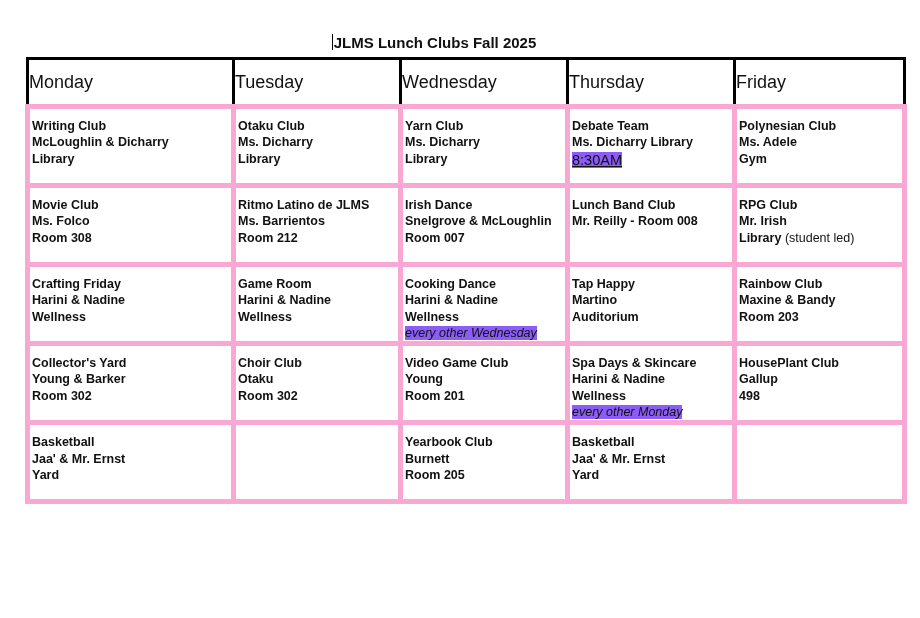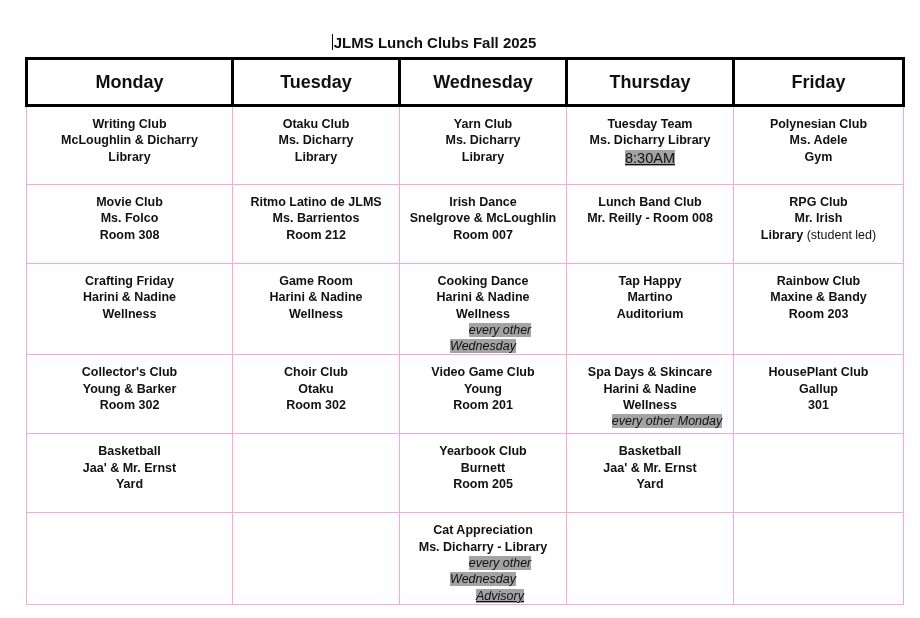--- a/index.html
+++ b/index.html
@@ -2,27 +2,27 @@
 <html><head>
   <meta charset="utf-8">
   <style>
     html, body { margin: 0; padding: 0; background: #ffffff; }
     body { width: 920px; height: 618px; position: relative; overflow: hidden;
       font-family: "Liberation Sans", "DejaVu Sans", sans-serif; color: #111; }
     .title { position: absolute; top: 34px; left: 0; width: 868px; text-align: center;
       font-weight: bold; font-size: 15px; letter-spacing: 0; }
     .title .cursor { display: inline-block; width: 1px; height: 16px; background: #000; vertical-align: -2px; margin-right: 1px; }
     table.sched { position: absolute; left: 25px; top: 57px; width: 877px; border-collapse: collapse; table-layout: fixed; }
-    table.sched th { height: 44px; border: 3px solid #000; font-size: 18px; font-weight: bold; text-align: center; vertical-align: middle; padding: 0; }
-    table.sched td { border: 1px solid #f9a8d4; text-align: center; vertical-align: top; padding: 9px 2px 0 2px;
+    table.sched th { height: 44px; border: 3px solid #000; font-size: 18px; font-weight: normal; text-align: left; vertical-align: middle; padding: 0; }
+    table.sched td { border: 5px solid #f9a8d4; vertical-align: top; padding: 9px 2px 0 2px;
       font-size: 12.5px; font-weight: bold; line-height: 16.3px; }
     table.sched tbody tr { height: 79px; }
     .line { display: block; }
-    .note { font-weight: normal; font-style: italic; margin-left: 34px; }
-    .hl { background: #a3a3a3; }
+    .note { font-weight: normal; font-style: italic; }
+    .hl { background: #8b5cf6; }
     .ul { text-decoration: underline; }
     .big { font-size: 14.5px; font-weight: normal; line-height: 19px; }
     .ital { font-weight: normal; }
   </style>
 </head>
 <body>
 
 <div class="title"><span class="cursor"></span><span>JLMS Lunch Clubs Fall 2025</span></div>
 
 <table class="sched">
@@ -54,21 +54,21 @@
           <span class="line">Otaku Club</span>
           <span class="line">Ms. Dicharry</span>
           <span class="line">Library</span>
         </td>
       <td>
           <span class="line">Yarn Club</span>
           <span class="line">Ms. Dicharry</span>
           <span class="line">Library</span>
         </td>
       <td>
-          <span class="line">Tuesday Team</span>
+          <span class="line">Debate Team</span>
           <span class="line">Ms. Dicharry  Library</span>
           <span class="line big"><span class="hl ul">8:30AM</span></span>
         </td>
       <td>
           <span class="line">Polynesian Club</span>
           <span class="line">Ms. Adele</span>
           <span class="line">Gym</span>
         </td>
     </tr>
 
@@ -123,21 +123,21 @@
         </td>
       <td>
           <span class="line">Rainbow Club</span>
           <span class="line">Maxine &amp; Bandy</span>
           <span class="line">Room 203</span>
         </td>
     </tr>
 
     <tr>
       <td>
-          <span class="line">Collector's Club</span>
+          <span class="line">Collector's Yard</span>
           <span class="line">Young &amp; Barker</span>
           <span class="line">Room 302</span>
         </td>
       <td>
           <span class="line">Choir Club</span>
           <span class="line">Otaku</span>
           <span class="line">Room 302</span>
         </td>
       <td>
           <span class="line">Video Game Club</span>
@@ -146,21 +146,21 @@
         </td>
       <td>
           <span class="line">Spa Days &amp; Skincare</span>
           <span class="line">Harini &amp; Nadine</span>
           <span class="line">Wellness</span>
           <span class="line"><span class="note hl">every other Monday</span></span>
         </td>
       <td>
           <span class="line">HousePlant Club</span>
           <span class="line">Gallup</span>
-          <span class="line">301</span>
+          <span class="line">498</span>
         </td>
     </tr>
 
     <tr>
       <td>
           <span class="line">Basketball</span>
           <span class="line">Jaa' &amp; Mr. Ernst</span>
           <span class="line">Yard</span>
         </td>
       <td></td>
@@ -170,26 +170,14 @@
           <span class="line">Room 205</span>
         </td>
       <td>
           <span class="line">Basketball</span>
           <span class="line">Jaa' &amp; Mr. Ernst</span>
           <span class="line">Yard</span>
         </td>
       <td></td>
     </tr>
 
-    <tr>
-      <td></td>
-      <td></td>
-      <td>
-          <span class="line">Cat Appreciation</span>
-          <span class="line">Ms. Dicharry - Library</span>
-          <span class="line"><span class="note hl">every other Wednesday</span></span>
-          <span class="line"><span class="note hl ul">Advisory</span></span>
-        </td>
-      <td></td>
-      <td></td>
-    </tr>
   </tbody>
 </table>
 
 </body></html>

